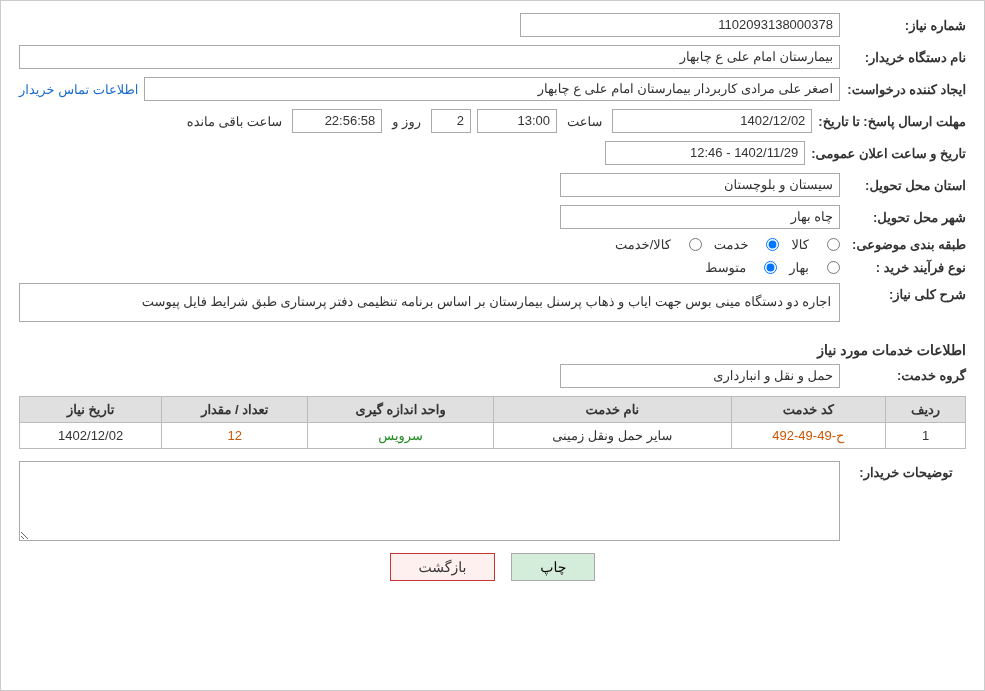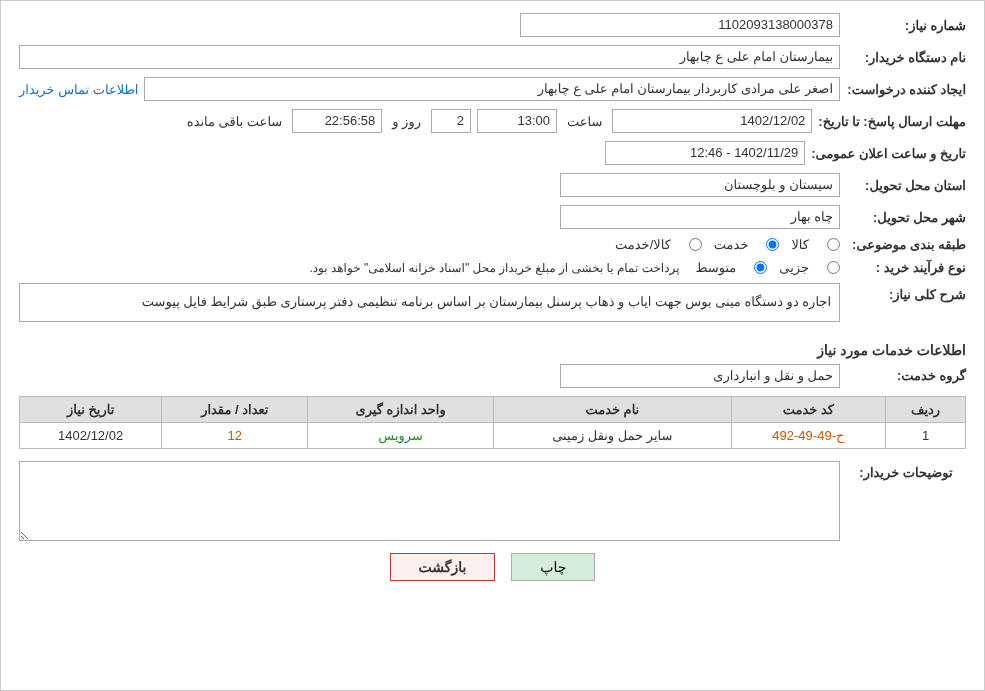--- a/index.html
+++ b/index.html
@@ -139,21 +139,20 @@
       font-family: Tahoma, Arial, sans-serif;
     }
     .btn-print {
       background: #d4edda;
       border: 1px solid #aaa;
     }
     .btn-back {
       background: #fff0f0;
       border: 1px solid #cc3333;
       color: #333;
-      font-weight: bold;
     }
     .radio-group {
       display: flex;
       gap: 12px;
       align-items: center;
     }
     .radio-item {
       display: flex;
       align-items: center;
       gap: 18px;
@@ -251,28 +250,27 @@
           <span>کالا/خدمت</span>
         </div>
       </div>
     </div>
 
     <div class="form-row">
       <span class="label">نوع فرآیند خرید :</span>
       <div class="radio-group">
         <div class="radio-item">
           <input type="radio" name="farayand" style="">
-          <span>جزیی</span>
+          <span>بهار</span>
         </div>
         <div class="radio-item">
           <input type="radio" name="farayand" checked="" style="">
           <span>متوسط</span>
         </div>
       </div>
-      <span style="font-size:12px; color:#333; margin-right:10px;">پرداخت تمام یا بخشی از مبلغ خریداز محل "اسناد خزانه اسلامی" خواهد بود.</span>
     </div>
 
     <div class="form-row" style="align-items:flex-start; margin-top:8px;">
       <span class="label" style="padding-top:4px;">شرح کلی نیاز:</span>
       <div class="description-box" style="flex:1;">
         <span>اجاره دو دستگاه مینی بوس جهت ایاب و ذهاب پرسنل بیمارستان بر اساس برنامه تنظیمی دفتر پرستاری طبق شرایط فایل پیوست</span>
       </div>
     </div>
 
     <div class="section-title">اطلاعات خدمات مورد نیاز</div>

